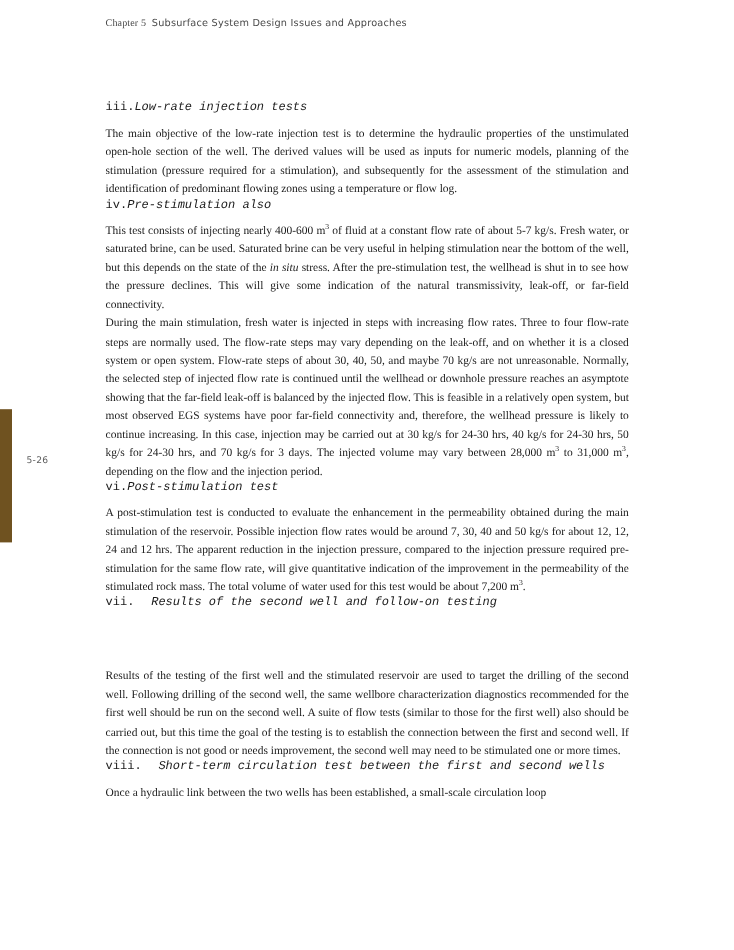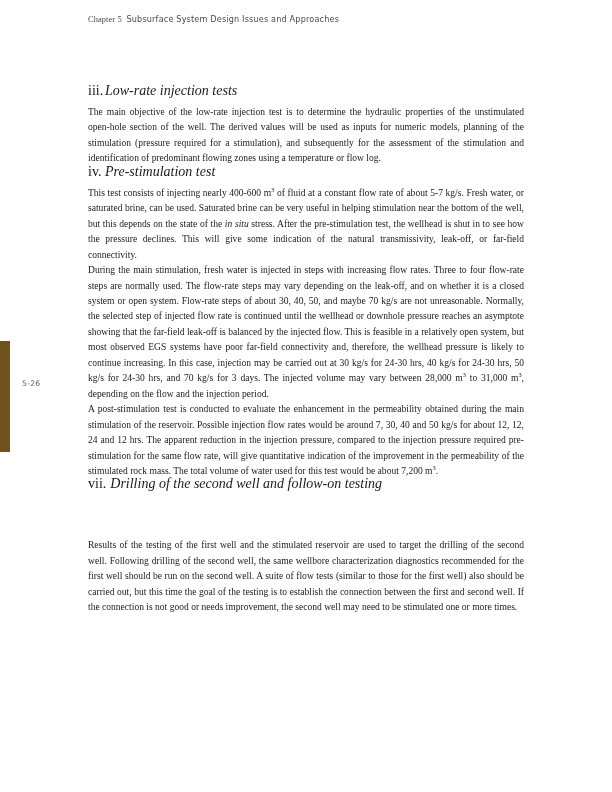--- a/index.html
+++ b/index.html
@@ -64,33 +64,34 @@
     left: 88px;
     top: 85px;
     width: 436px;
   }
 
   .section {
     margin: 0;
   }
 
   .section-heading {
-    font-size: 14px;
+    font-size: 10px;
     line-height: 12px;
     margin: 0 0 7px 0;
     white-space: nowrap;
+    font-family: Liberation Mono, monospace;
   }
   .section-heading .numeral {
     font-style: normal;
     display: inline-block;
     min-width: 17px;
   }
   .section-heading .numeral.wide {
     min-width: 0;
-    margin-right: 4px;
+    margin-right: 14px;
   }
   .section-heading .heading-title {
     font-style: italic;
   }
 
   .body-par {
     font-size: 9.55px;
     line-height: 15.45px;
     text-align: justify;
     text-justify: inter-word;
@@ -131,34 +132,43 @@
 
   <div class="section">
     <p class="section-heading">
       <span class="numeral">iii.</span><span class="heading-title">Low-rate injection tests</span>
     </p>
     <p class="body-par par-gap-iii">The main objective of the low-rate injection test is to determine the hydraulic properties of the unstimulated open-hole section of the well. The derived values will be used as inputs for numeric models, planning of the stimulation (pressure required for a stimulation), and subsequently for the assessment of the stimulation and identification of predominant flowing zones using a temperature or flow log.</p>
   </div>
 
   <div class="section">
     <p class="section-heading">
-      <span class="numeral">iv.</span><span class="heading-title">Pre-stimulation test</span>
+      <span class="numeral">iv.</span><span class="heading-title">Pre-stimulation also</span>
     </p>
     <p class="body-par par-gap-iv">This test consists of injecting nearly 400-600 m<span class="sup">3</span> of fluid at a constant flow rate of about 5-7 kg/s. Fresh water, or saturated brine, can be used. Saturated brine can be very useful in helping stimulation near the bottom of the well, but this depends on the state of the <em class="latin">in situ</em> stress. After the pre-stimulation test, the wellhead is shut in to see how the pressure declines. This will give some indication of the natural transmissivity, leak-off, or far-field connectivity.</p>
   </div>
 
   <div class="section">
     <p class="body-par par-gap-v">During the main stimulation, fresh water is injected in steps with increasing flow rates. Three to four flow-rate steps are normally used. The flow-rate steps may vary depending on the leak-off, and on whether it is a closed system or open system. Flow-rate steps of about 30, 40, 50, and maybe 70 kg/s are not unreasonable. Normally, the selected step of injected flow rate is continued until the wellhead or downhole pressure reaches an asymptote showing that the far-field leak-off is balanced by the injected flow. This is feasible in a relatively open system, but most observed EGS systems have poor far-field connectivity and, therefore, the wellhead pressure is likely to continue increasing. In this case, injection may be carried out at 30 kg/s for 24-30  hrs, 40  kg/s for 24-30  hrs, 50  kg/s for 24-30 hrs, and 70 kg/s for 3 days. The injected volume may vary between 28,000 m<span class="sup">3</span> to 31,000 m<span class="sup">3</span>, depending on the flow and the injection period.</p>
   </div>
 
   <div class="section">
+    <p class="section-heading">
+      <span class="numeral">vi.</span><span class="heading-title">Post-stimulation test</span>
+    </p>
     <p class="body-par par-gap-vi">A post-stimulation test is conducted to evaluate the enhancement in the permeability obtained during the main stimulation of the reservoir. Possible injection flow rates would be around 7, 30, 40 and 50  kg/s for about 12, 12, 24 and 12  hrs. The apparent reduction in the injection pressure, compared to the injection pressure required pre-stimulation for the same flow rate, will give quantitative indication of the improvement in the permeability of the stimulated rock mass. The total volume of water used for this test would be about 7,200 m<span class="sup">3</span>.</p>
   </div>
 
   <div class="section">
     <p class="section-heading">
-      <span class="numeral wide">vii.</span><span class="heading-title">Drilling of the second well and follow-on testing</span>
+      <span class="numeral wide">vii.</span><span class="heading-title">Results of the second well and follow-on testing</span>
     </p>
     <p class="body-par par-gap-vii">Results of the testing of the first well and the stimulated reservoir are used to target the drilling of the second well. Following drilling of the second well, the same wellbore characterization diagnostics recommended for the first well should be run on the second well. A suite of flow tests (similar to those for the first well) also should be carried out, but this time the goal of the testing is to establish the connection between the first and second well. If the connection is not good or needs improvement, the second well may need to be stimulated one or more times.</p>
   </div>
 
+  <div class="section">
+    <p class="section-heading">
+      <span class="numeral wide">viii.</span><span class="heading-title">Short-term circulation test between the first and second wells</span>
+    </p>
+    <p class="body-par">Once a hydraulic link between the two wells has been established, a small-scale circulation loop</p>
+  </div>
 
 </div>
 
 </body></html>

